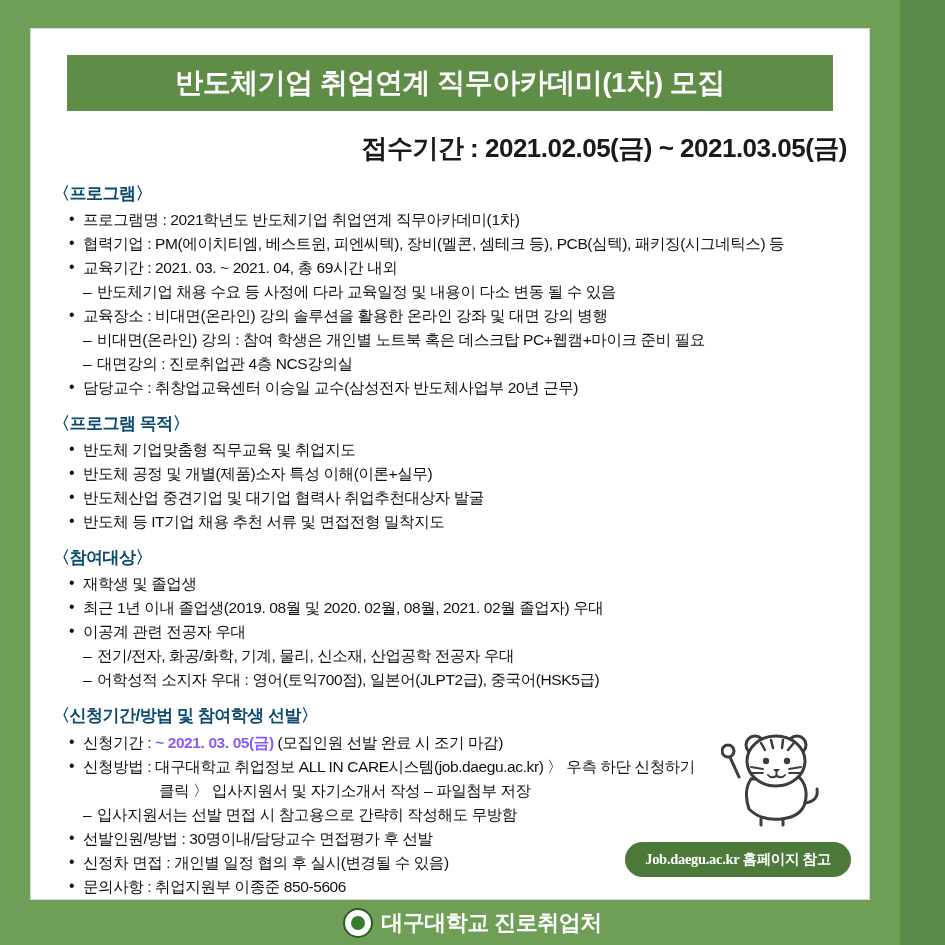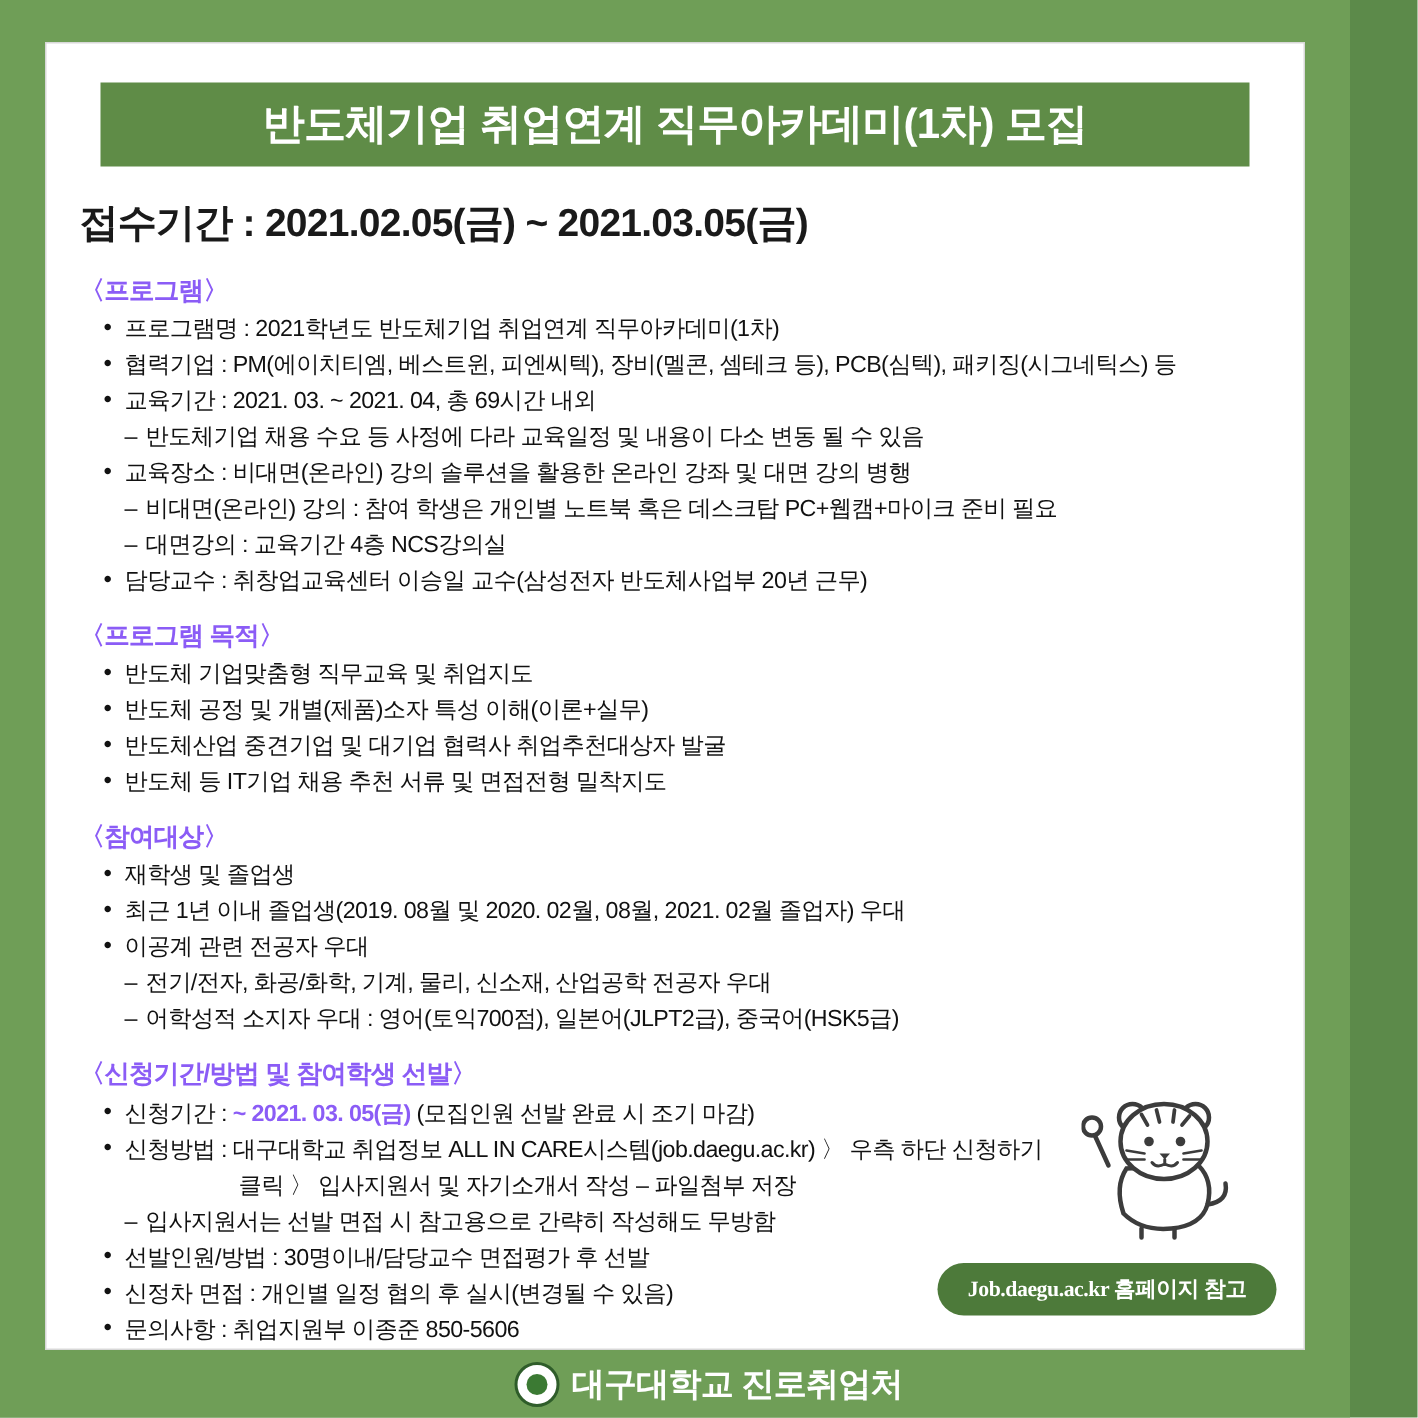--- a/index.html
+++ b/index.html
@@ -39,40 +39,40 @@
     justify-content: center;
   }
   .title-bar .title-text {
     color: #ffffff;
     font-size: 28px;
     font-weight: bold;
     letter-spacing: -0.5px;
     white-space: nowrap;
   }
   .subtitle {
-    text-align: left;
+    text-align: right;
     font-size: 26px;
     font-weight: bold;
     color: #1a1a1a;
     margin-top: 20px;
     letter-spacing: -0.5px;
   }
   .body-area {
     margin-top: 16px;
     font-size: 15.5px;
     color: #111111;
     line-height: 1.42;
   }
   .section {
     margin-bottom: 13px;
   }
   .section-head {
     font-size: 17px;
     font-weight: bold;
-    color: #8b5cf6;
+    color: #0c4a6e;
     margin-bottom: 3px;
     letter-spacing: -0.5px;
   }
   ul.bullets {
     list-style: none;
     margin: 0;
     padding: 0 0 0 14px;
   }
   ul.bullets > li {
     position: relative;
@@ -175,21 +175,21 @@
 
       <div class="section">
         <div class="section-head">〈프로그램〉</div>
         <ul class="bullets">
           <li class="bullet">프로그램명 : 2021학년도 반도체기업 취업연계 직무아카데미(1차)</li>
           <li class="bullet">협력기업 : PM(에이치티엠, 베스트윈, 피엔씨텍), 장비(멜콘, 셈테크 등), PCB(심텍), 패키징(시그네틱스) 등</li>
           <li class="bullet">교육기간 : 2021. 03. ~ 2021. 04, 총 69시간 내외</li>
           <li class="dash">반도체기업 채용 수요 등 사정에 다라 교육일정 및 내용이 다소 변동 될 수 있음</li>
           <li class="bullet">교육장소 : 비대면(온라인) 강의 솔루션을 활용한 온라인 강좌 및 대면 강의 병행</li>
           <li class="dash">비대면(온라인) 강의 : 참여 학생은 개인별 노트북 혹은 데스크탑 PC+웹캠+마이크 준비 필요</li>
-          <li class="dash">대면강의 : 교육기간 4층 NCS강의실</li>
+          <li class="dash">대면강의 : 진로취업관 4층 NCS강의실</li>
           <li class="bullet">담당교수 : 취창업교육센터 이승일 교수(삼성전자 반도체사업부 20년 근무)</li>
         </ul>
       </div>
 
       <div class="section">
         <div class="section-head">〈프로그램 목적〉</div>
         <ul class="bullets">
           <li class="bullet">반도체 기업맞춤형 직무교육 및 취업지도</li>
           <li class="bullet">반도체 공정 및 개별(제품)소자 특성 이해(이론+실무)</li>
           <li class="bullet">반도체산업 중견기업 및 대기업 협력사 취업추천대상자 발굴</li>

